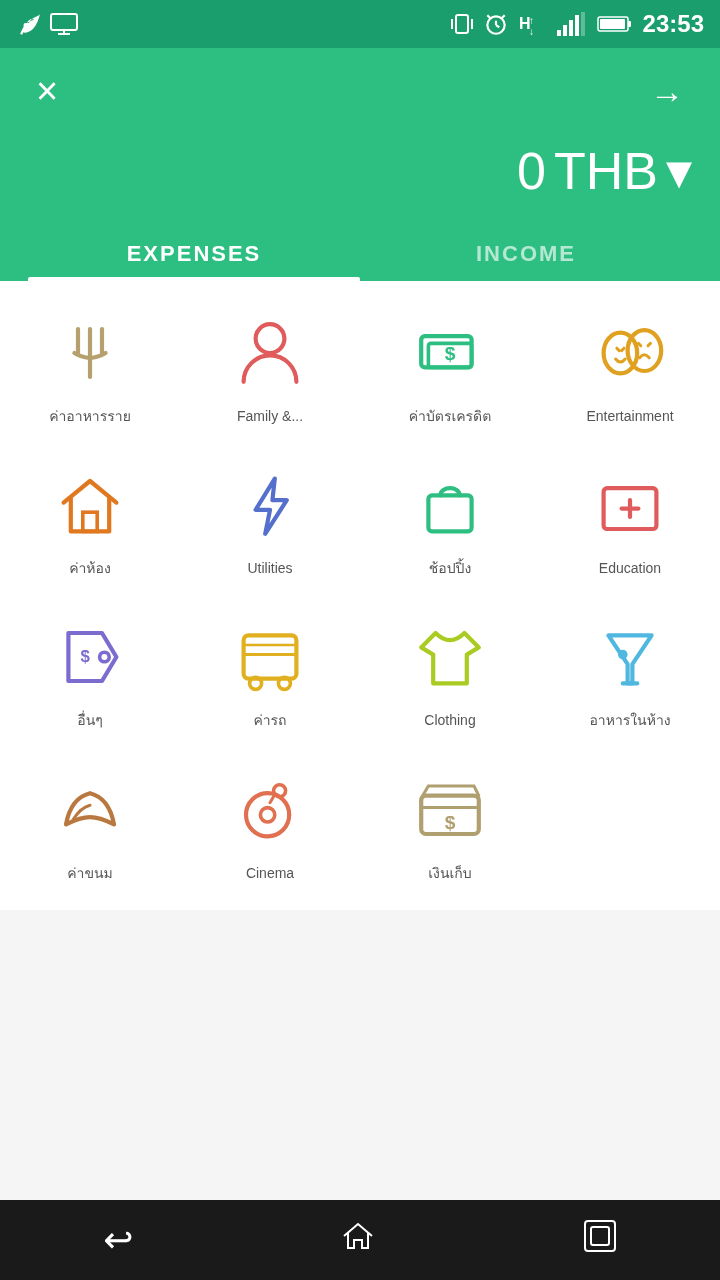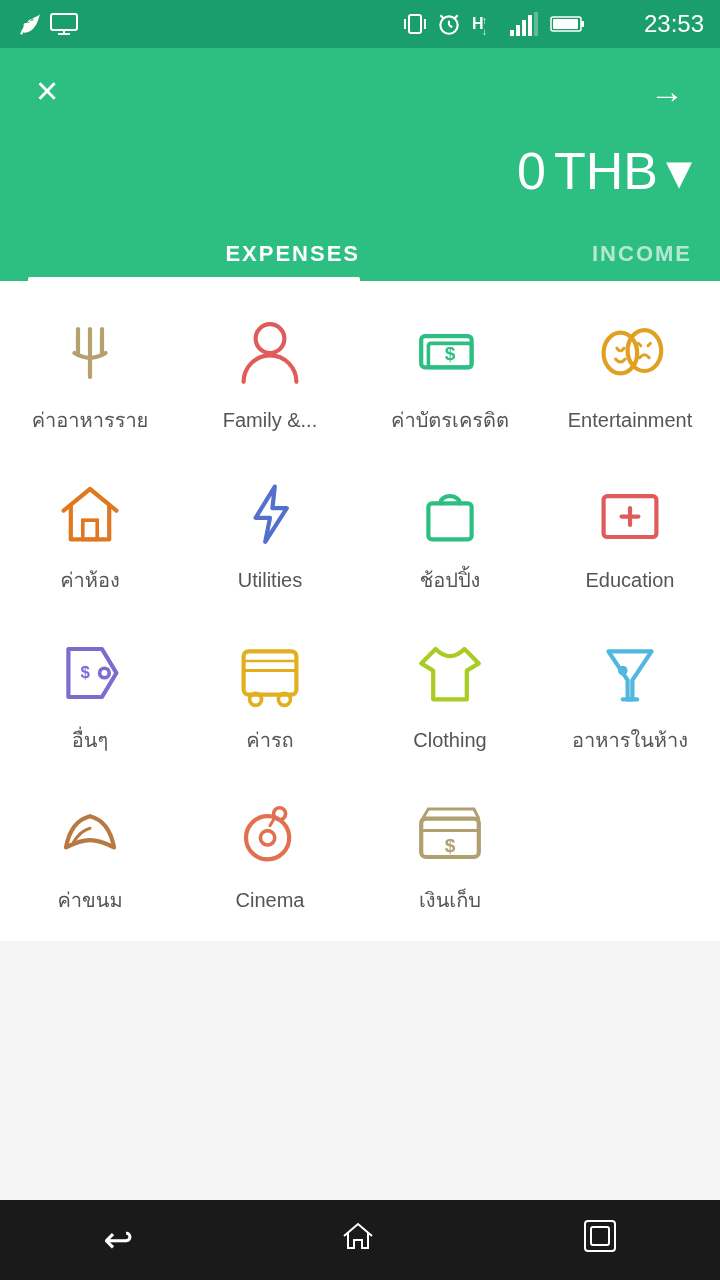--- a/index.html
+++ b/index.html
@@ -25,21 +25,21 @@
       font-size: 22px;
       font-weight: 500;
     }
     .status-left {
       display: flex; align-items: center; gap: 8px;
     }
     .status-right {
       display: flex; align-items: center; gap: 10px;
       font-size: 22px;
     }
-    .status-time { font-size: 24px; font-weight: 400; margin-left: 48px; }
+    .status-time { font-size: 24px; font-weight: 700; }
 
     
     .header {
       width: 720px;
       background: #2dbe82;
       padding: 18px 28px 0 28px;
     }
     .header-nav {
       display: flex;
       justify-content: space-between;
@@ -66,21 +66,21 @@
       gap: 8px;
     }
 
     
     .tabs {
       display: flex;
       width: 100%;
     }
     .tab {
       flex: 1;
-      text-align: right;
+      text-align: center;
       padding: 16px 0 14px 0;
       font-size: 22px;
       font-weight: 700;
       letter-spacing: 2px;
       color: white;
       cursor: pointer;
       border: none;
       background: none;
       position: relative;
     }
@@ -118,21 +118,21 @@
       margin-bottom: 14px;
       display: flex;
       align-items: center;
       justify-content: center;
     }
     .cat-icon svg {
       width: 72px;
       height: 72px;
     }
     .cat-label {
-      font-size: 20px;
+      font-size: 14px;
       color: #555;
       text-align: center;
       line-height: 1.3;
     }
 
     
     .bottom-nav {
       width: 720px;
       height: 80px;
       background: #1a1a1a;

